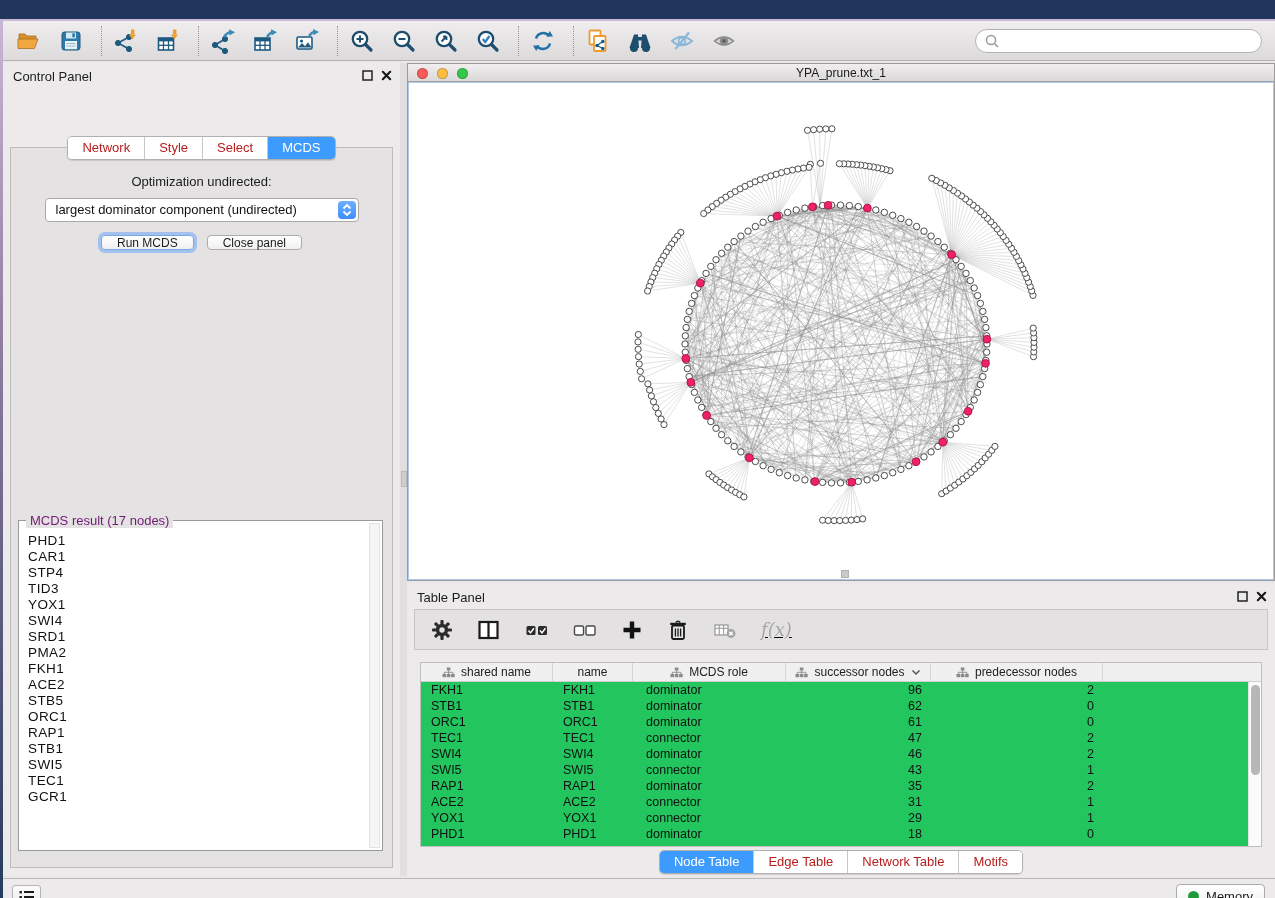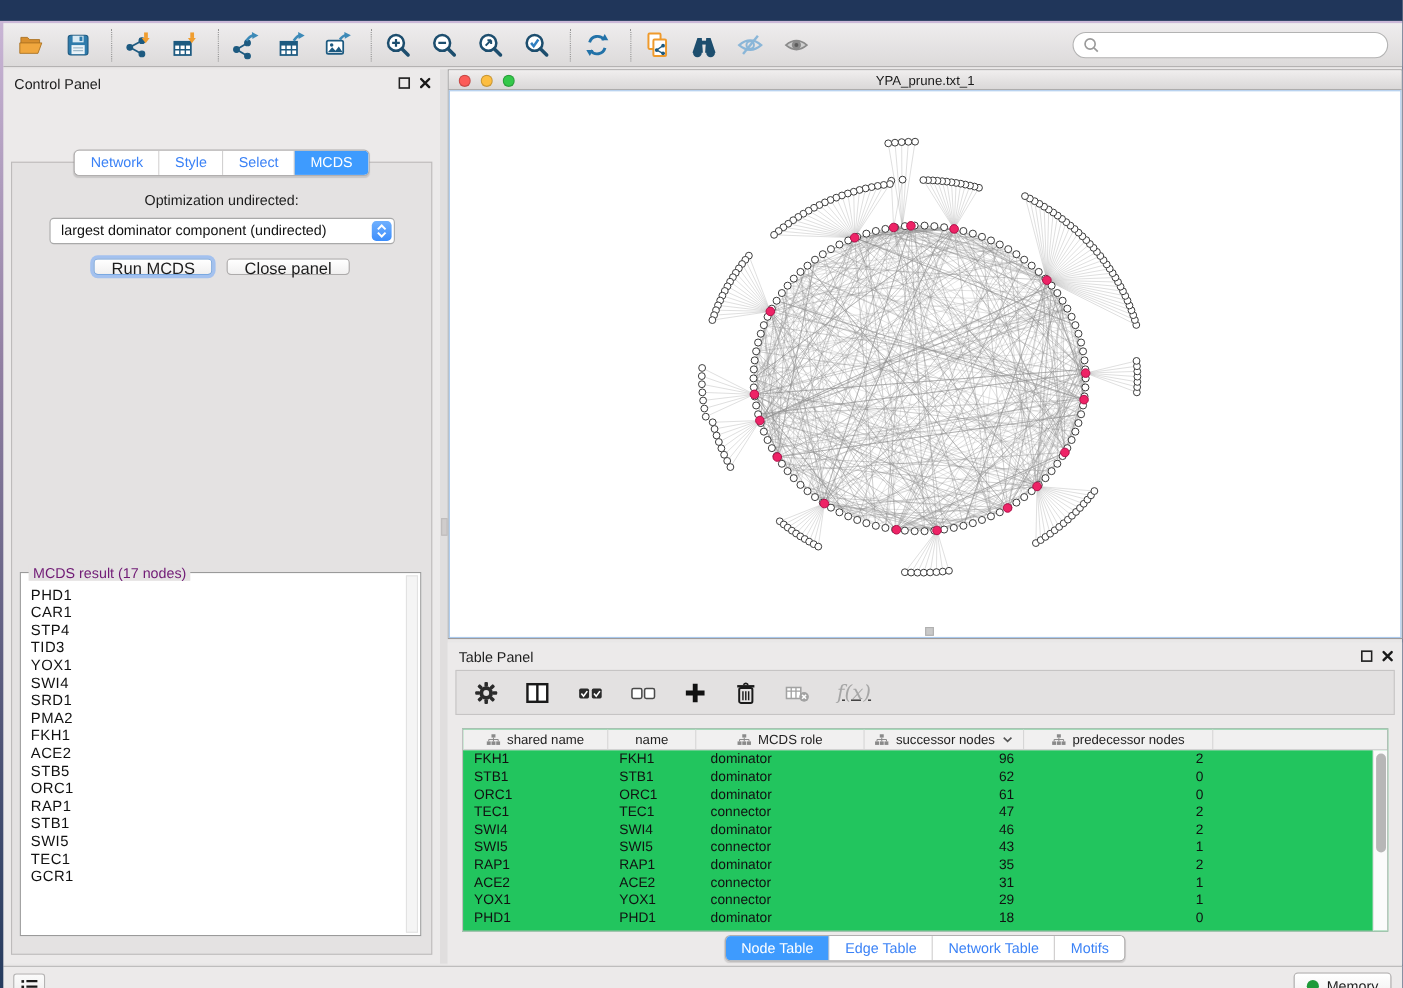--- a/index.html
+++ b/index.html
@@ -23,31 +23,31 @@
                 border:1px solid #b3b3b3; border-radius:12px; display:flex; align-items:center; padding:0 8px; }
   .search-box input { border:none; outline:none; flex:1; font:13px "Liberation Sans",sans-serif; background:transparent; margin-left:5px;}
 
   
   .control-panel { position:absolute; left:3px; top:44px; width:397px; height:813px; background:#eceaea; }
   .panel-header { position:relative; height:26px; }
   .panel-title { position:absolute; left:10px; top:6px; font-size:13px; color:#1c1c1c; }
   .ph-icons { position:absolute; right:8px; top:7px; display:flex; gap:8px; align-items:center;}
   .cp-tabs { position:absolute; top:73px; left:0; width:100%; display:flex; justify-content:center; z-index:5;}
   .seg { display:inline-flex; background:#fff; border:1px solid #b1afaf; border-radius:5px; overflow:hidden; box-shadow:0 1px 1px rgba(0,0,0,.12);}
-  .seg .tab { padding:3px 14px; font-size:13px; color:#3b82f6; border-right:1px solid #c8c6c6; cursor:default; background:#fff; line-height:16px;}
+  .seg .tab { padding:3px 14px; font-size:13px; color:#b91c1c; border-right:1px solid #c8c6c6; cursor:default; background:#fff; line-height:16px;}
   .seg .tab:last-child { border-right:none; }
   .seg .tab.sel { background:#3e9bfe; color:#fff; }
   .cp-content { position:absolute; top:84px; left:7px; right:7px; bottom:8px; background:#e4e2e2; border:1px solid #bdbbbb; }
   .opt-label { text-align:center; padding-top:26px; font-size:13px; color:#1c1c1c;}
   .dropdown { position:relative; margin:9px auto 0; width:314px; height:24px; background:#fff; border:1px solid #a9a9a9;
               border-radius:4px; font-size:13px; line-height:22px; padding-left:10px; color:#111;}
   .stepper { position:absolute; right:2px; top:2px; width:18px; height:18px; border-radius:4px;
              background:linear-gradient(#6fb0fe,#3d8efc); display:flex; align-items:center; justify-content:center;}
   .btn-row { display:flex; justify-content:center; gap:13px; margin-top:13px;}
-  .btn { height:15px; padding:0 15px; font-size:15px; color:#1c1c1c; background:linear-gradient(#ffffff,#f1f0f0);
+  .btn { height:15px; padding:0 15px; font-size:12px; color:#1c1c1c; background:linear-gradient(#ffffff,#f1f0f0);
          border:1px solid #adabab; border-radius:4px; }
   .btn.focus { box-shadow:0 0 0 3px rgba(110,165,250,.55); border-color:#7aa8e0;}
   .result-box { position:absolute; left:7px; right:9px; top:372px; bottom:16px; background:#fff; border:1px solid #9a9a9a;}
   .result-legend { position:absolute; top:-8px; left:7px; background:#e4e2e2; padding:0 4px; font-size:13px; color:#701a75;}
   .result-list { position:absolute; left:9px; top:12px; right:16px; bottom:4px; overflow:hidden;
                  font-size:13.5px; line-height:16px; color:#111; letter-spacing:.4px;}
   .result-scroll { position:absolute; right:2px; top:2px; bottom:2px; width:11px; background:#f5f5f5; border:1px solid #e2e2e2;}
 
   
   .network-panel { position:absolute; left:407px; top:44px; width:868px; height:518px; background:#fff; border:1px solid #9d9b9b;}

